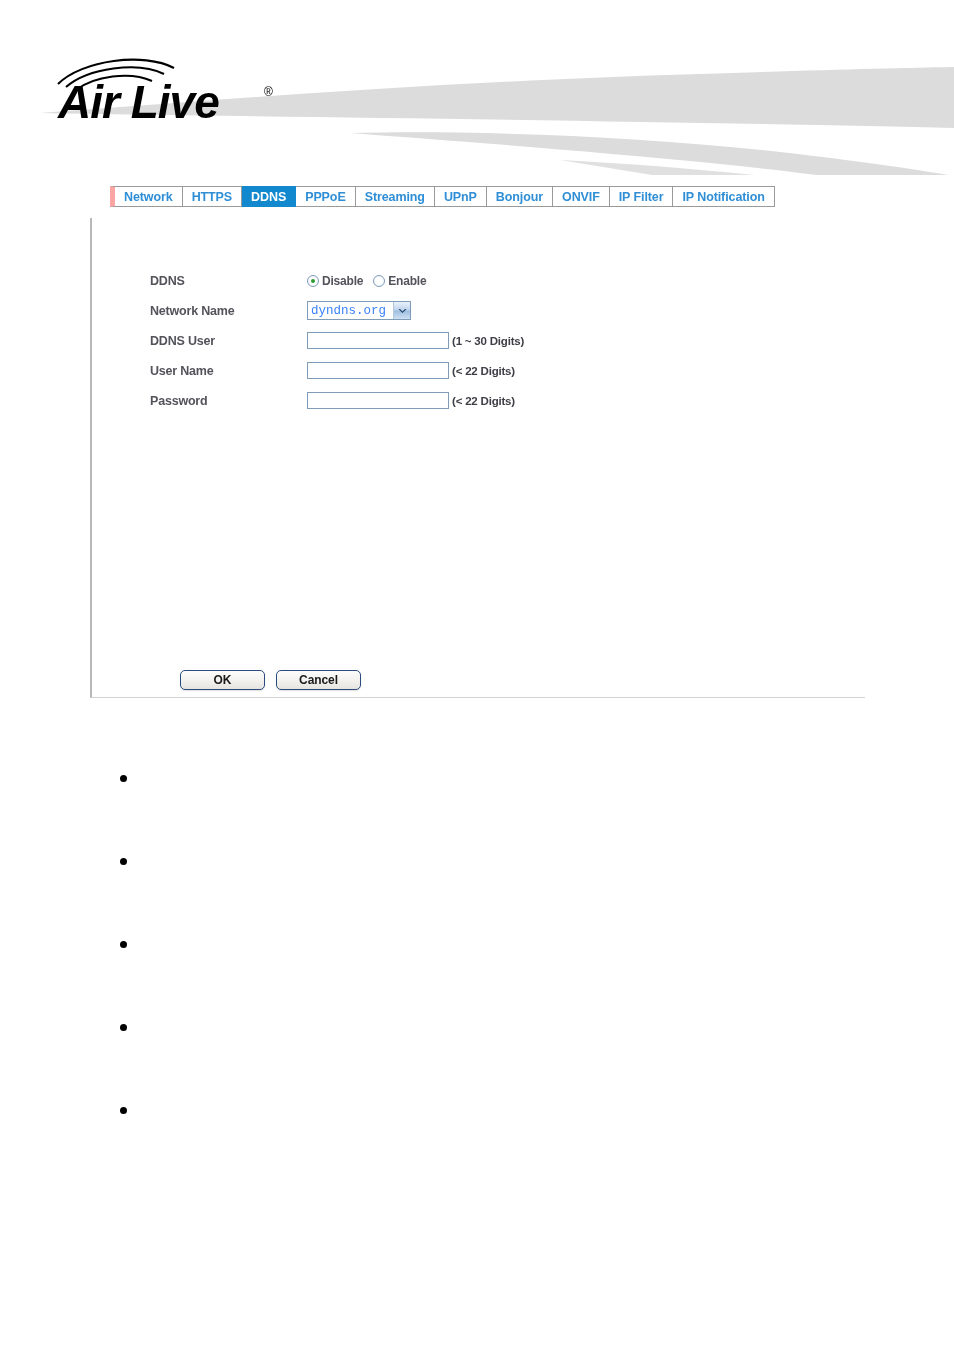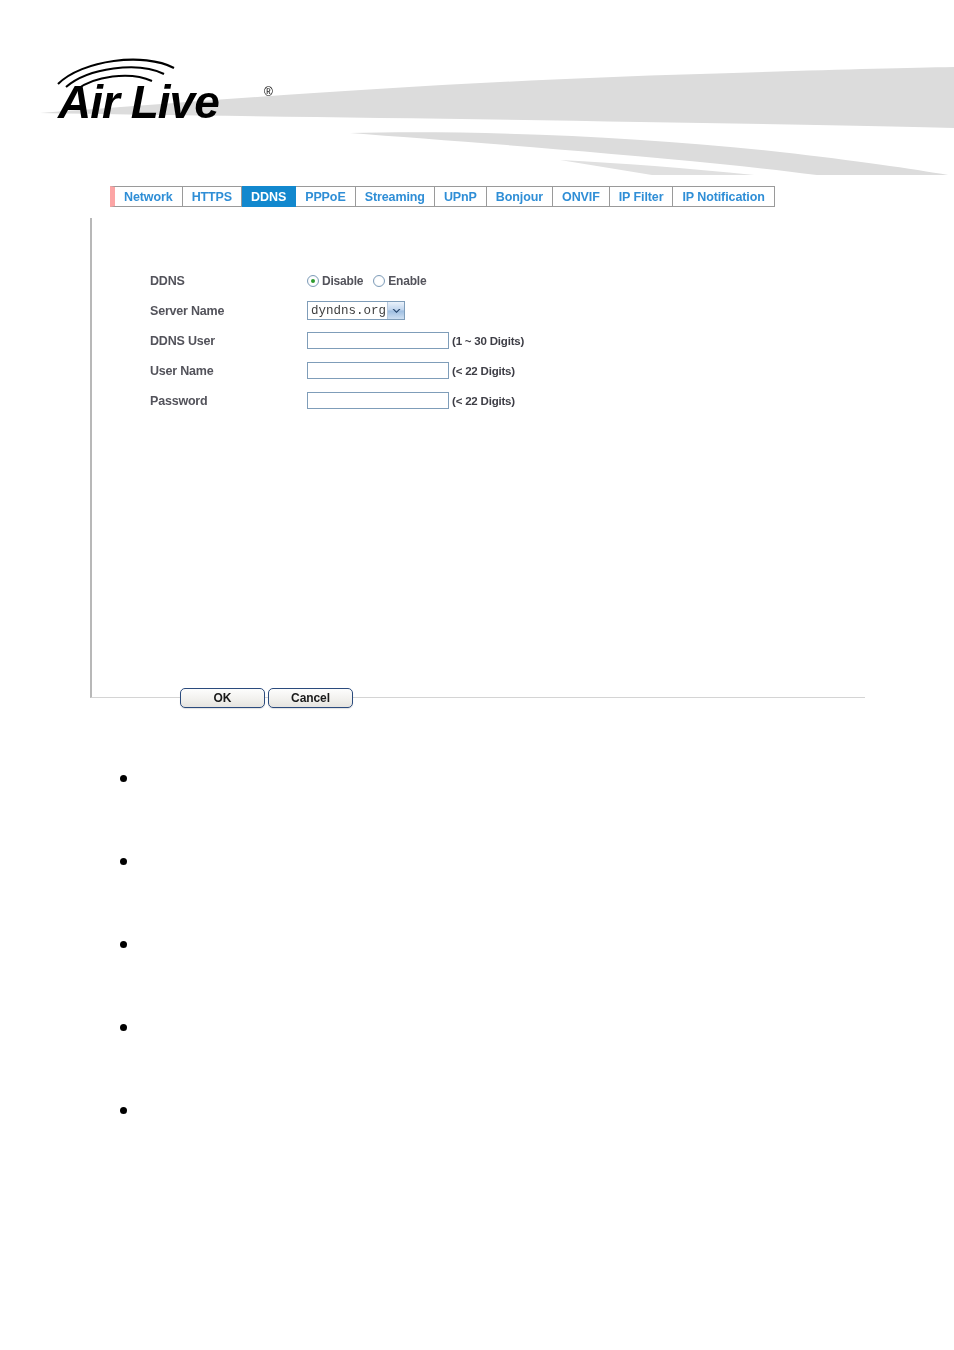--- a/index.html
+++ b/index.html
@@ -158,22 +158,22 @@
     border: 1px solid #7f9db9;
     background: #ffffff;
     height: 19px;
     padding-left: 3px;
     box-sizing: border-box;
     cursor: pointer;
   }
   .select-value {
     font-family: "Liberation Mono", "DejaVu Sans Mono", monospace;
     font-size: 12.5px;
-    color: #404040;
-    padding-right: 1px;
+    color: #3b82f6;
+    padding-right: 7px;
     white-space: nowrap;
   }
   .select-arrow {
     width: 16px;
     height: 17px;
     background: linear-gradient(to bottom, #eaf2fb 0%, #bed3ec 48%, #9dbde0 52%, #cfe0f2 100%);
     border-left: 1px solid #b6c8dd;
     display: flex;
     align-items: center;
     justify-content: center;
@@ -199,23 +199,23 @@
     font-weight: bold;
     letter-spacing: -0.2px;
     margin-left: 3px;
     white-space: nowrap;
   }
 
   
   .buttons {
     position: absolute;
     left: 180px;
-    top: 688px;
-    display: flex;
-    gap: 3px;
+    top: 670px;
+    display: flex;
+    gap: 11px;
   }
   .btn {
     width: 85px;
     height: 20px;
     border: 1px solid #2b4b7d;
     border-radius: 5px;
     background: linear-gradient(to bottom, #fdfdfd 0%, #f2f1ee 55%, #e6e4df 100%);
     color: #1a1a1a;
     font-size: 12px;
     font-weight: bold;
@@ -309,21 +309,21 @@
         </div>
         <div class="radio-opt">
           <span class="radio-dot"></span>
           <span class="radio-label">Enable</span>
         </div>
       </div>
     </div>
   </div>
 
   <div class="frow">
-    <div class="flabel">Server Name</div>
+    <div class="flabel">Network Name</div>
     <div class="fcontrol">
       <div class="select-box">
         <span class="select-value">dyndns.org</span>
         <span class="select-arrow">
           <svg width="9" height="6" viewBox="0 0 9 6">
               <path d="M0.5 1 L4.5 5 L8.5 1 L7 1 L4.5 3.4 L2 1 Z" fill="#1c3c64"></path>
             </svg>
         </span>
       </div>
     </div>

